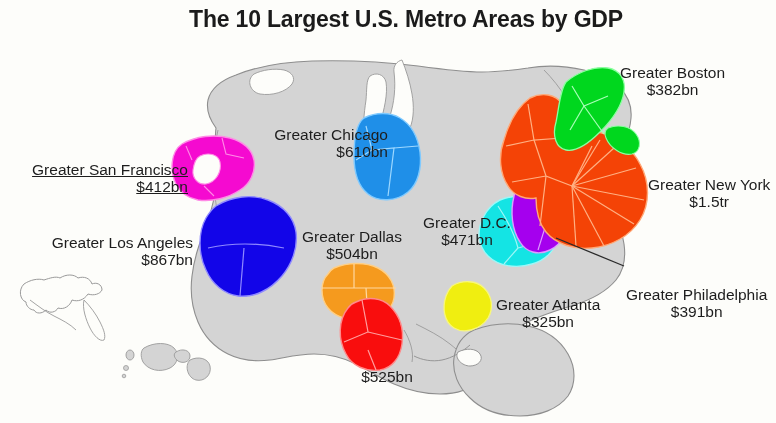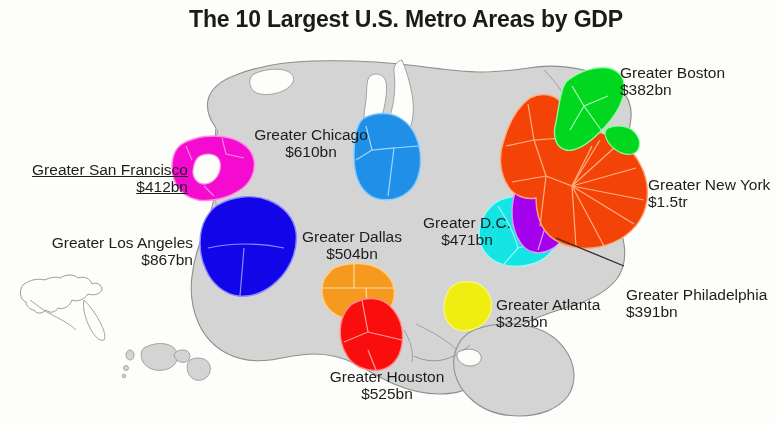--- a/index.html
+++ b/index.html
@@ -37,21 +37,21 @@
     position: absolute;
     color: #1d1d1d;
     font-size: 15.5px;
     line-height: 17px;
     font-family: "Liberation Sans", sans-serif;
     white-space: nowrap;
   }
   .label .nm { display: block; }
   .label .vl { display: block; }
   .lbl-right  { text-align: right; }
-  .lbl-left   { text-align: left; }
+  .lbl-left   { text-align: center; }
   .lbl-center { text-align: center; }
 </style>
 </head>
 <body>
 
 <div id="page">
 
   <div id="title">The 10 Largest U.S. Metro Areas by GDP</div>
 
   <svg id="map-svg" width="776" height="423" viewBox="0 0 776 423">
@@ -338,32 +338,31 @@
   <div class="label lbl-center" style="left:412px; top:214px; width:110px;">
     <span class="nm">Greater D.C.</span>
     <span class="vl">$471bn</span>
   </div>
 
   <div class="label lbl-left" style="left:496px; top:296px;">
     <span class="nm">Greater Atlanta</span>
     <span class="vl">$325bn</span>
   </div>
 
-  <div class="label lbl-center" style="left:246px; top:126px; width:130px;">
+  <div class="label lbl-center" style="left:258px; top:126px; width:130px;text-align:right;">
     <span class="nm">Greater Chicago</span>
     <span class="vl">$610bn</span>
   </div>
 
   <div class="label lbl-center" style="left:296px; top:228px; width:112px;">
     <span class="nm">Greater Dallas</span>
     <span class="vl">$504bn</span>
   </div>
 
   <div class="label lbl-center" style="left:322px; top:368px; width:130px;">
-    <span class="nm">Greater Houston</span>
     <span class="vl">$525bn</span>
   </div>
 
   <div class="label lbl-right" style="left:38px; top:234px; width:155px;">
     <span class="nm">Greater Los Angeles</span>
     <span class="vl">$867bn</span>
   </div>
 
   <div class="label lbl-right" style="left:16px; top:161px; width:172px;text-decoration:underline;">
     <span class="nm">Greater San Francisco</span>

